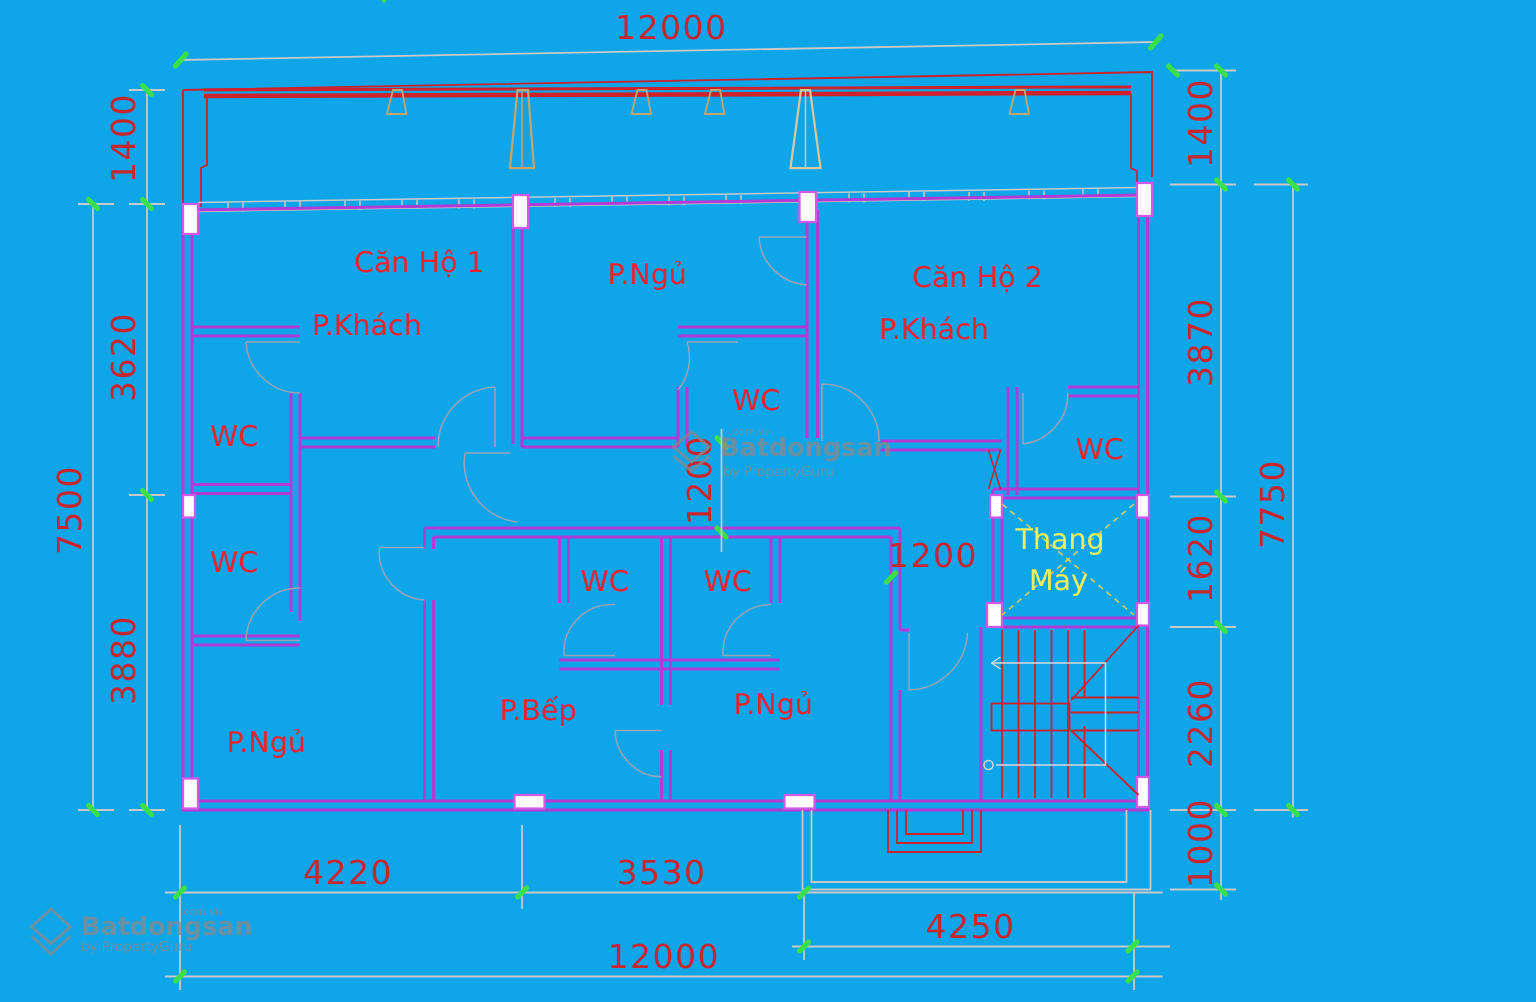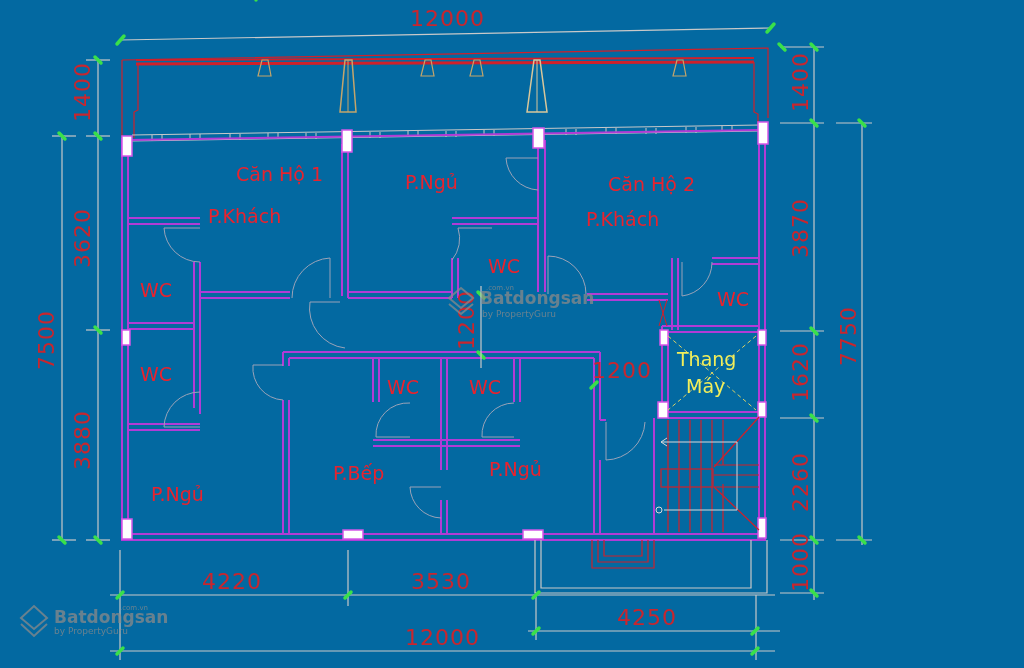--- a/index.html
+++ b/index.html
@@ -1,16 +1,16 @@
 <!DOCTYPE html>
 <html><head>
 <meta charset="utf-8">
 <style>
   html,body{margin:0;padding:0;background:#000;}
-  #canvas{position:relative;width:1024px;height:668px;background:#0369a1;overflow:hidden;font-family:"DejaVu Sans","Liberation Sans",sans-serif;}
+  #canvas{position:relative;width:1024px;height:668px;background:#0ea5e9;overflow:hidden;font-family:"DejaVu Sans","Liberation Sans",sans-serif;}
   svg{position:absolute;left:0;top:0;}
   .room{fill:#e8232e;font-size:19px;font-family:"DejaVu Sans","Liberation Sans",sans-serif;}
   .dim{fill:#c8262e;font-size:22px;font-family:"DejaVu Sans","Liberation Sans",sans-serif;letter-spacing:1px;}
   .lift{fill:#f2ee5a;font-size:19px;font-family:"DejaVu Sans","Liberation Sans",sans-serif;}
   .wm-main{fill:#8a8a8a;font-size:17px;font-weight:bold;font-family:"DejaVu Sans","Liberation Sans",sans-serif;}
   .wm-sub{fill:#8a8a8a;font-size:9px;font-family:"DejaVu Sans","Liberation Sans",sans-serif;}
   .wm-dom{fill:#8a8a8a;font-size:7px;font-family:"DejaVu Sans","Liberation Sans",sans-serif;}
   .wall{stroke:#b23bd6;stroke-width:2;fill:none;}
   .dimln{stroke:#c9c9c9;stroke-width:1.2;fill:none;}
   .tick{stroke:#39e04a;stroke-width:3.5;stroke-linecap:round;}

